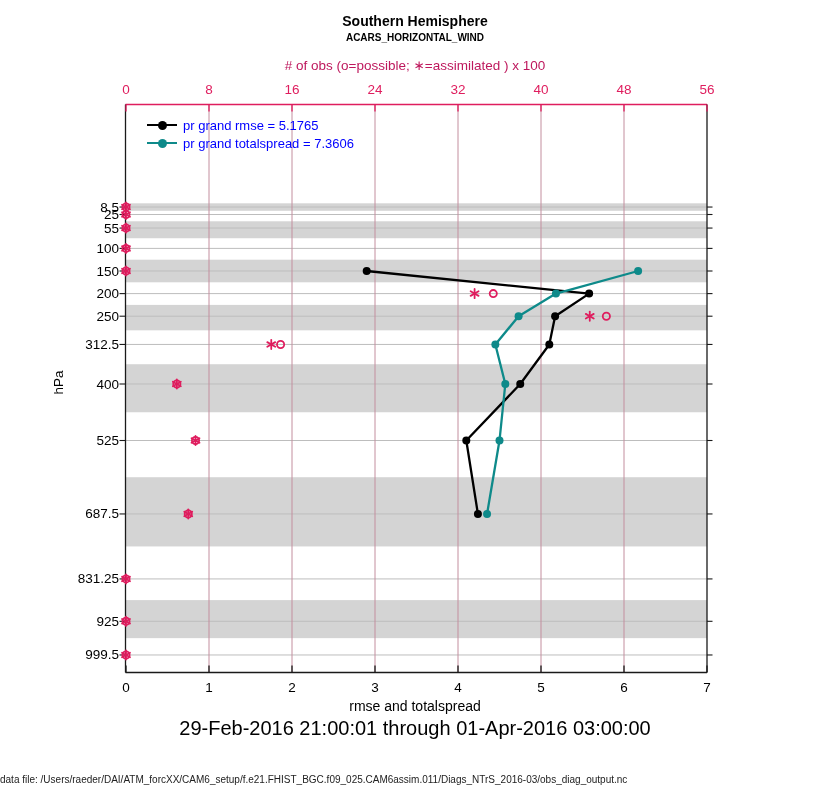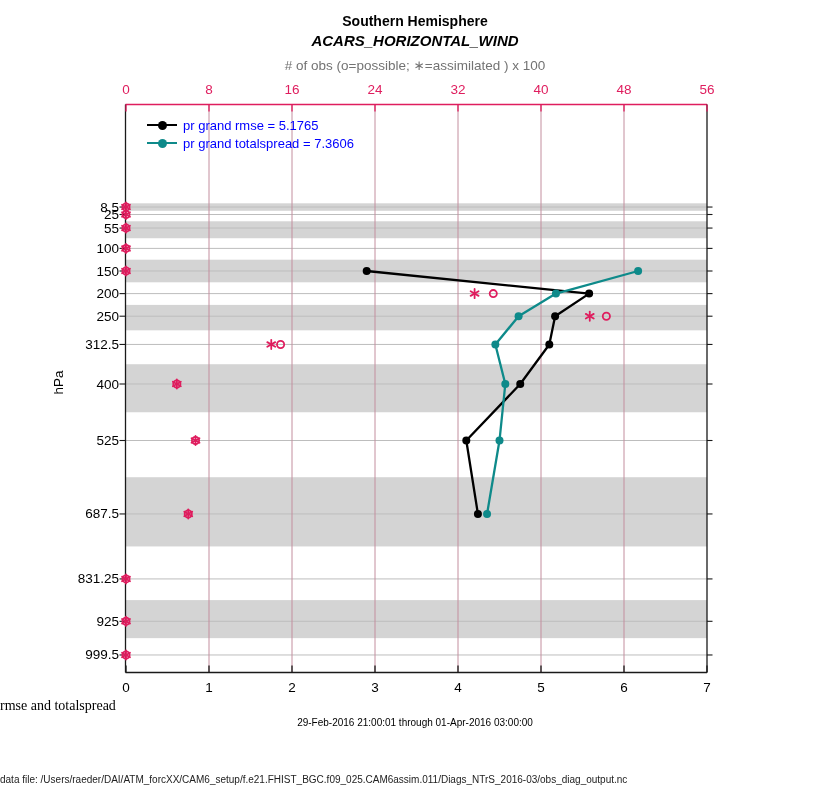--- a/index.html
+++ b/index.html
@@ -3,33 +3,33 @@
 <meta charset="utf-8">
 <style>
   html,body{margin:0;padding:0;background:#ffffff;}
   .figure{
     position:relative;width:768px;height:800px;background:#ffffff;
     font-family:"Liberation Sans","DejaVu Sans",sans-serif;overflow:hidden;
   }
   .abs{position:absolute;}
   .title-line{left:0;width:830px;text-align:center;font-weight:bold;font-size:14px;color:#000;}
   #title1{top:13px;}
-  #title2{top:32px;font-size:15px;font-style:italic;}
-  #obs-label{top:57px;left:0;width:830px;text-align:center;font-size:13.5px;color:#737373;}
+  #title2{top:32px;font-size:10px;}
+  #obs-label{top:57px;left:0;width:830px;text-align:center;font-size:13.5px;color:#be185d;}
   #plot-svg{left:0;top:0;}
   .legend{left:147px;top:116px;}
   .legend-row{display:flex;align-items:center;height:18px;}
   .swatch{position:relative;width:30px;height:18px;margin-right:6px;}
   .swatch-line{position:absolute;left:0;top:7.75px;width:30px;height:2.5px;}
   .swatch-dot{position:absolute;left:11px;top:4.5px;width:9px;height:9px;border-radius:50%;}
   .legend-label{font-size:13px;color:#0000ff;white-space:nowrap;}
   #ylabel{left:38px;top:375px;width:40px;text-align:center;font-size:13.5px;color:#000;
           transform:rotate(-90deg);}
-  #xlabel{left:0;width:830px;top:698px;font-size:14px;color:#000;font-family:Liberation Serif, serif;}
-  #date-line{left:0;width:830px;top:717px;text-align:center;font-size:10px;color:#000;}
+  #xlabel{left:0;width:830px;top:698px;text-align:center;font-size:14px;color:#000;}
+  #date-line{left:0;width:830px;top:717px;text-align:center;font-size:20px;color:#000;}
   #data-file{left:0;width:830px;top:774px;text-align:left;font-size:10px;color:#222;}
 </style>
 </head>
 <body>
 
 <div class="figure">
 
   <div id="title1" class="abs title-line">Southern Hemisphere</div>
   <div id="title2" class="abs title-line">ACARS_HORIZONTAL_WIND</div>
   <div id="obs-label" class="abs"># of obs (o=possible; ∗=assimilated ) x 100</div>

